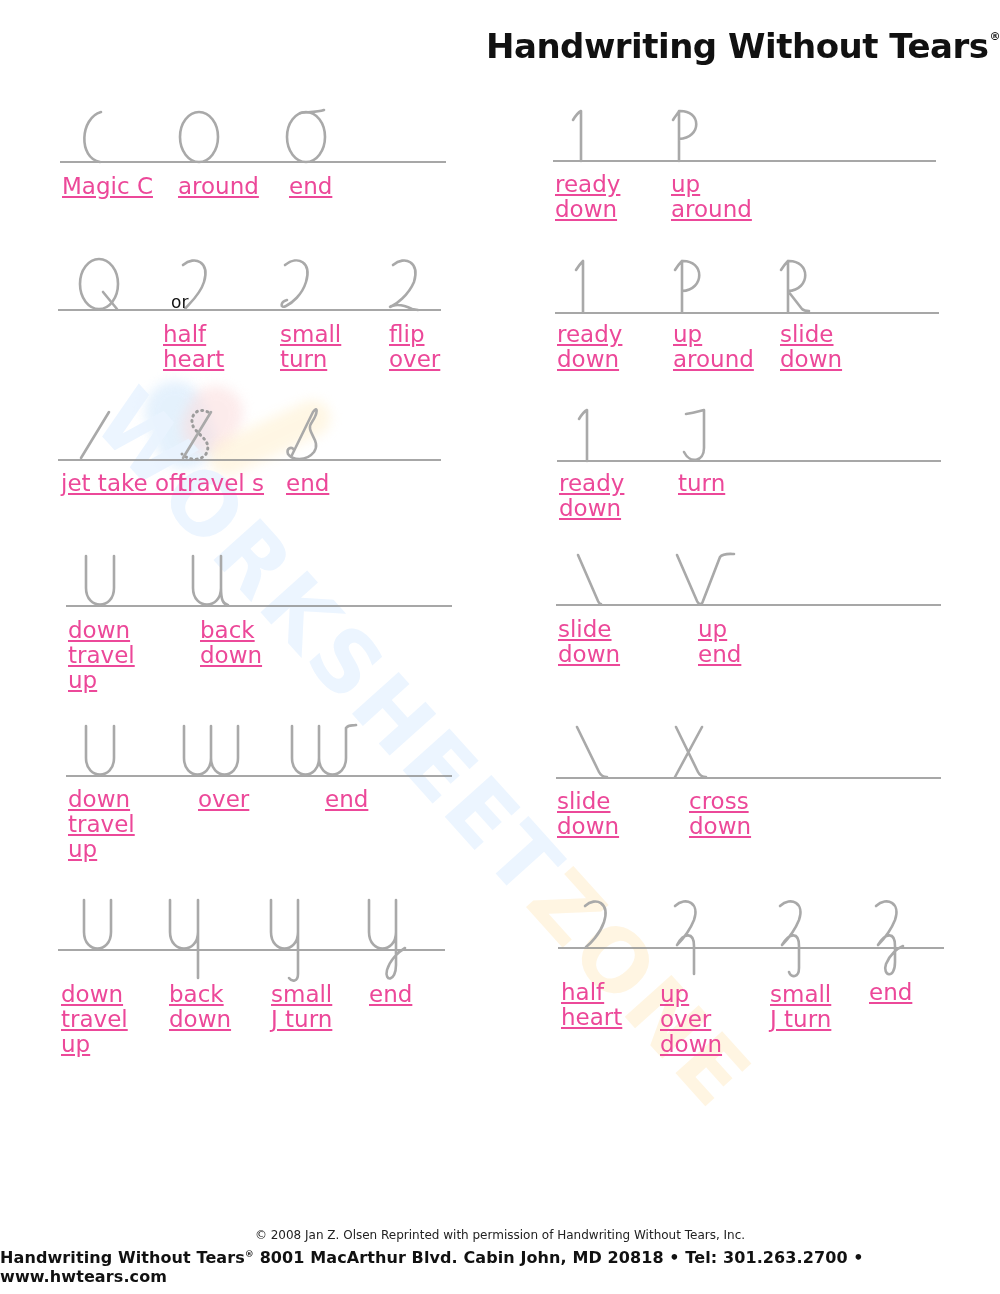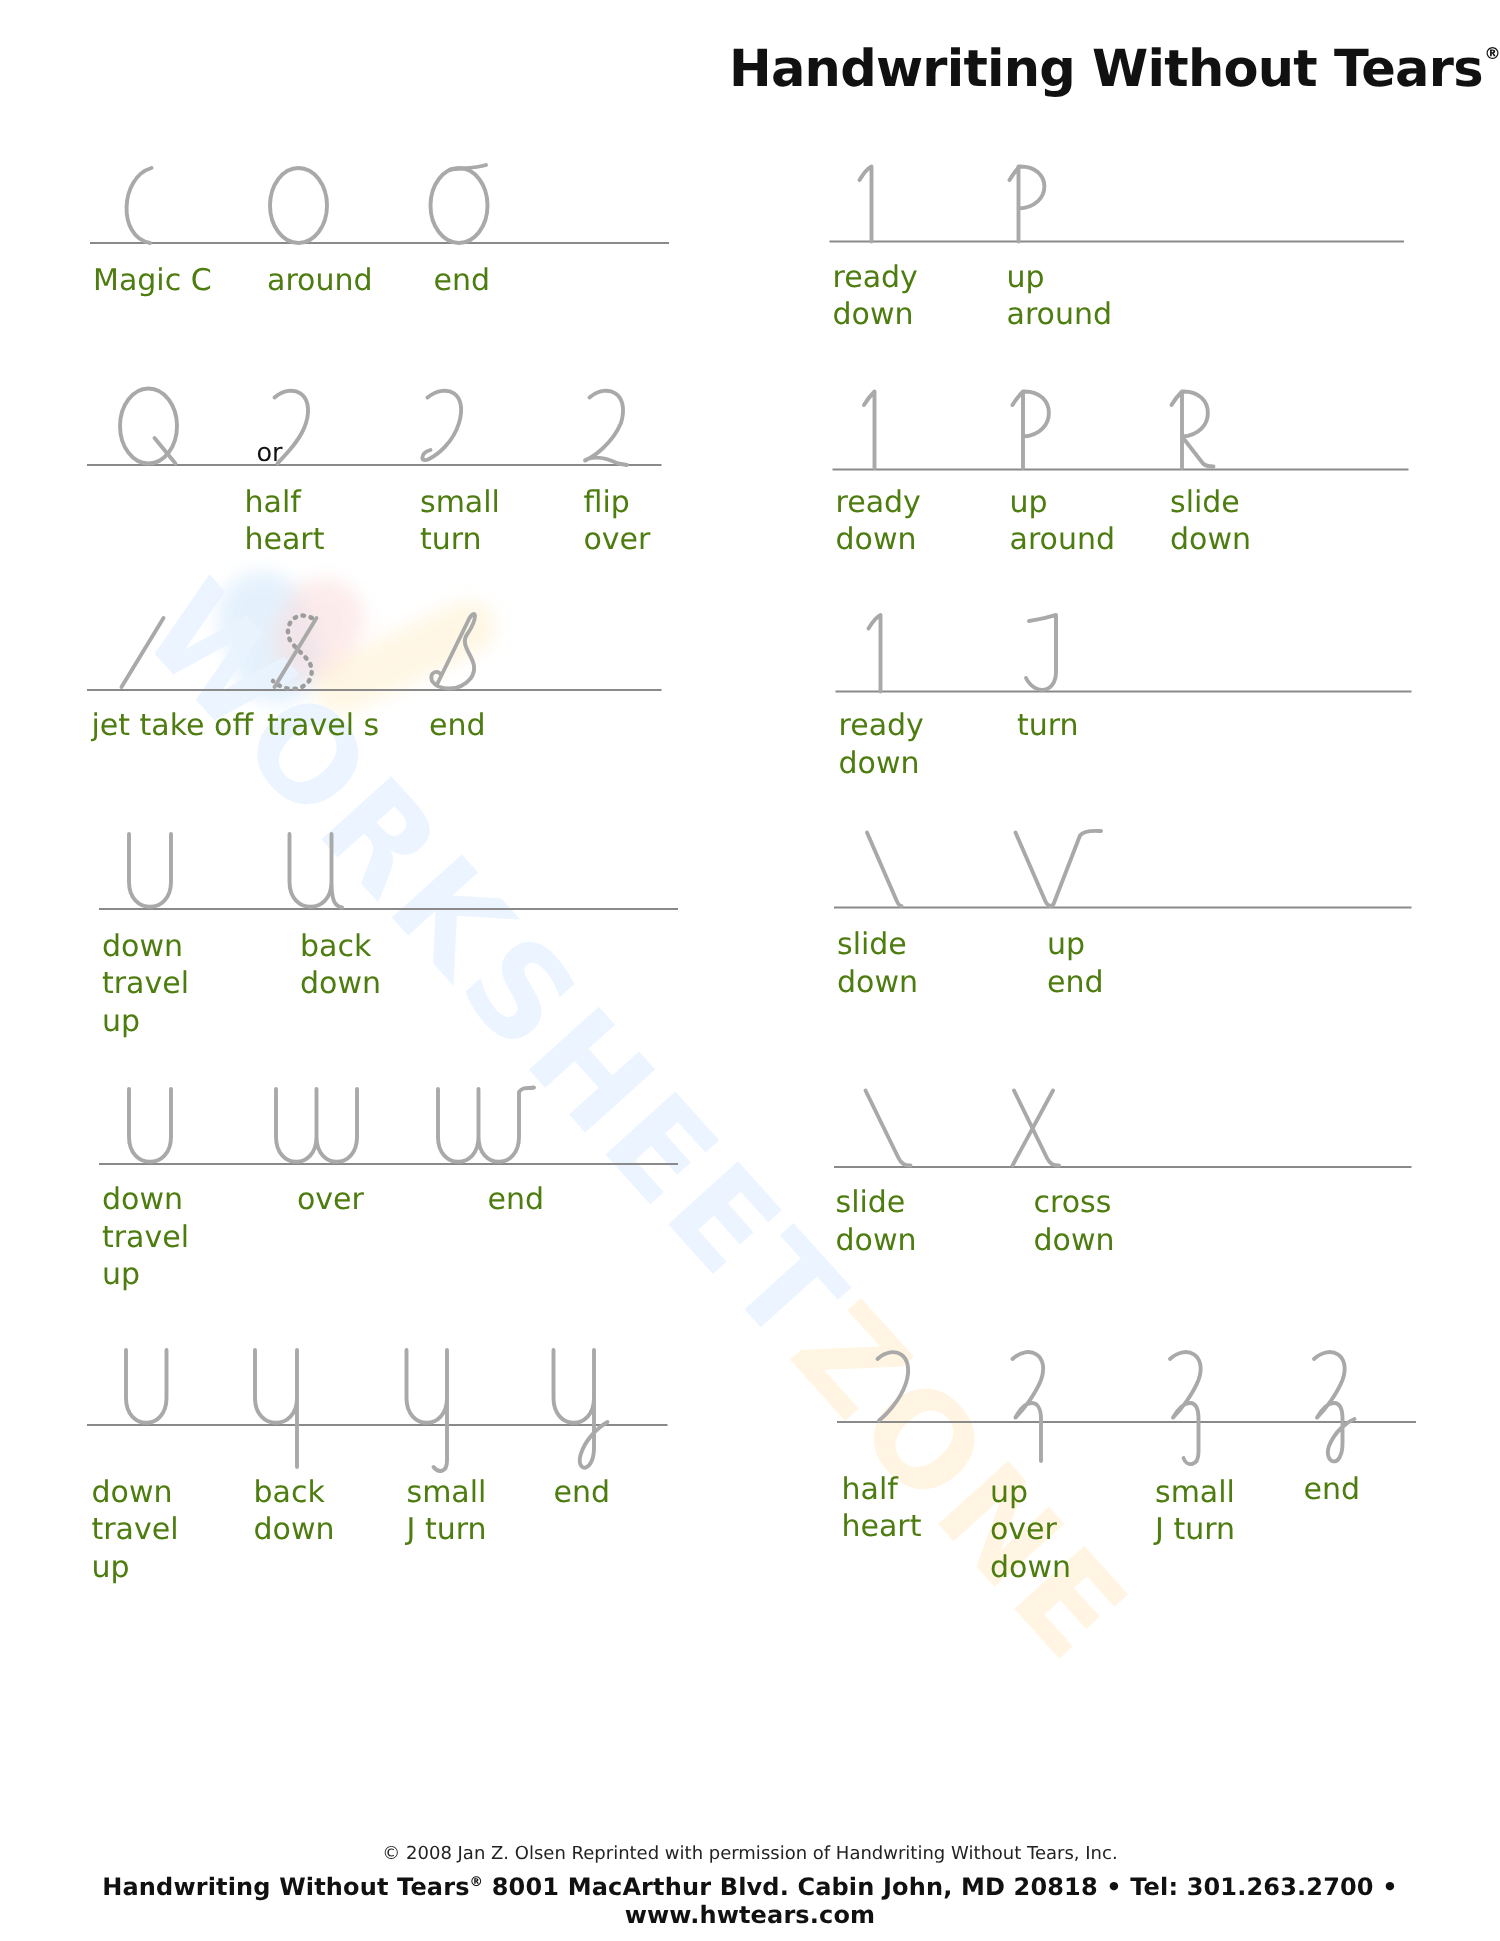--- a/index.html
+++ b/index.html
@@ -10,25 +10,25 @@
            letter-spacing: -0.5px; color: #111; }
   .title sup { font-size: 11px; vertical-align: 18px; margin-left: 1px; }
   .watermark { position: absolute; left: 150px; top: 370px; width: 900px; height: 80px;
                transform-origin: 0 0; transform: rotate(48deg);
                font-family: "DejaVu Sans", sans-serif; font-weight: bold; font-size: 86px;
                letter-spacing: 4px; color: #eaf4ff; opacity: 0.9; pointer-events: none; white-space: nowrap; }
   .watermark .zone { color: #fff4df; }
   .blob { position: absolute; border-radius: 40px; opacity: 0.55; filter: blur(6px); pointer-events: none; }
   .row { position: absolute; }
   .letters { position: absolute; left: 0; top: 0; overflow: visible; }
-  .label { position: absolute; font-size: 20px; line-height: 25px; color: #4d7c0f; white-space: pre; }
+  .label { position: absolute; font-size: 23px; line-height: 25px; color: #ec4899; white-space: pre; text-decoration: underline; }
   .or-label { position: absolute; font-size: 17px; color: #111; }
   .footer-note { position: absolute; top: 1228px; left: 0; width: 1000px; text-align: center;
                  font-size: 12px; color: #222; }
-  .footer-main { position: absolute; top: 1248px; left: 0; width: 1000px; text-align: center;
+  .footer-main { position: absolute; top: 1248px; left: 0; width: 1000px; text-align: left;
                  font-weight: bold; font-size: 16px; color: #111; letter-spacing: 0.1px; }
   .footer-main sup { font-size: 9px; vertical-align: 6px; }
   .stroke { fill: none; stroke: #a9a9a9; stroke-width: 2.6; stroke-linecap: round; stroke-linejoin: round; }
   .dotted { fill: none; stroke: #9c9c9c; stroke-width: 3; stroke-dasharray: 1 4.5; stroke-linecap: round; }
 </style>
 </head>
 <body>
 
 <div class="title"><span>Handwriting Without Tears</span><sup>®</sup></div>
 

